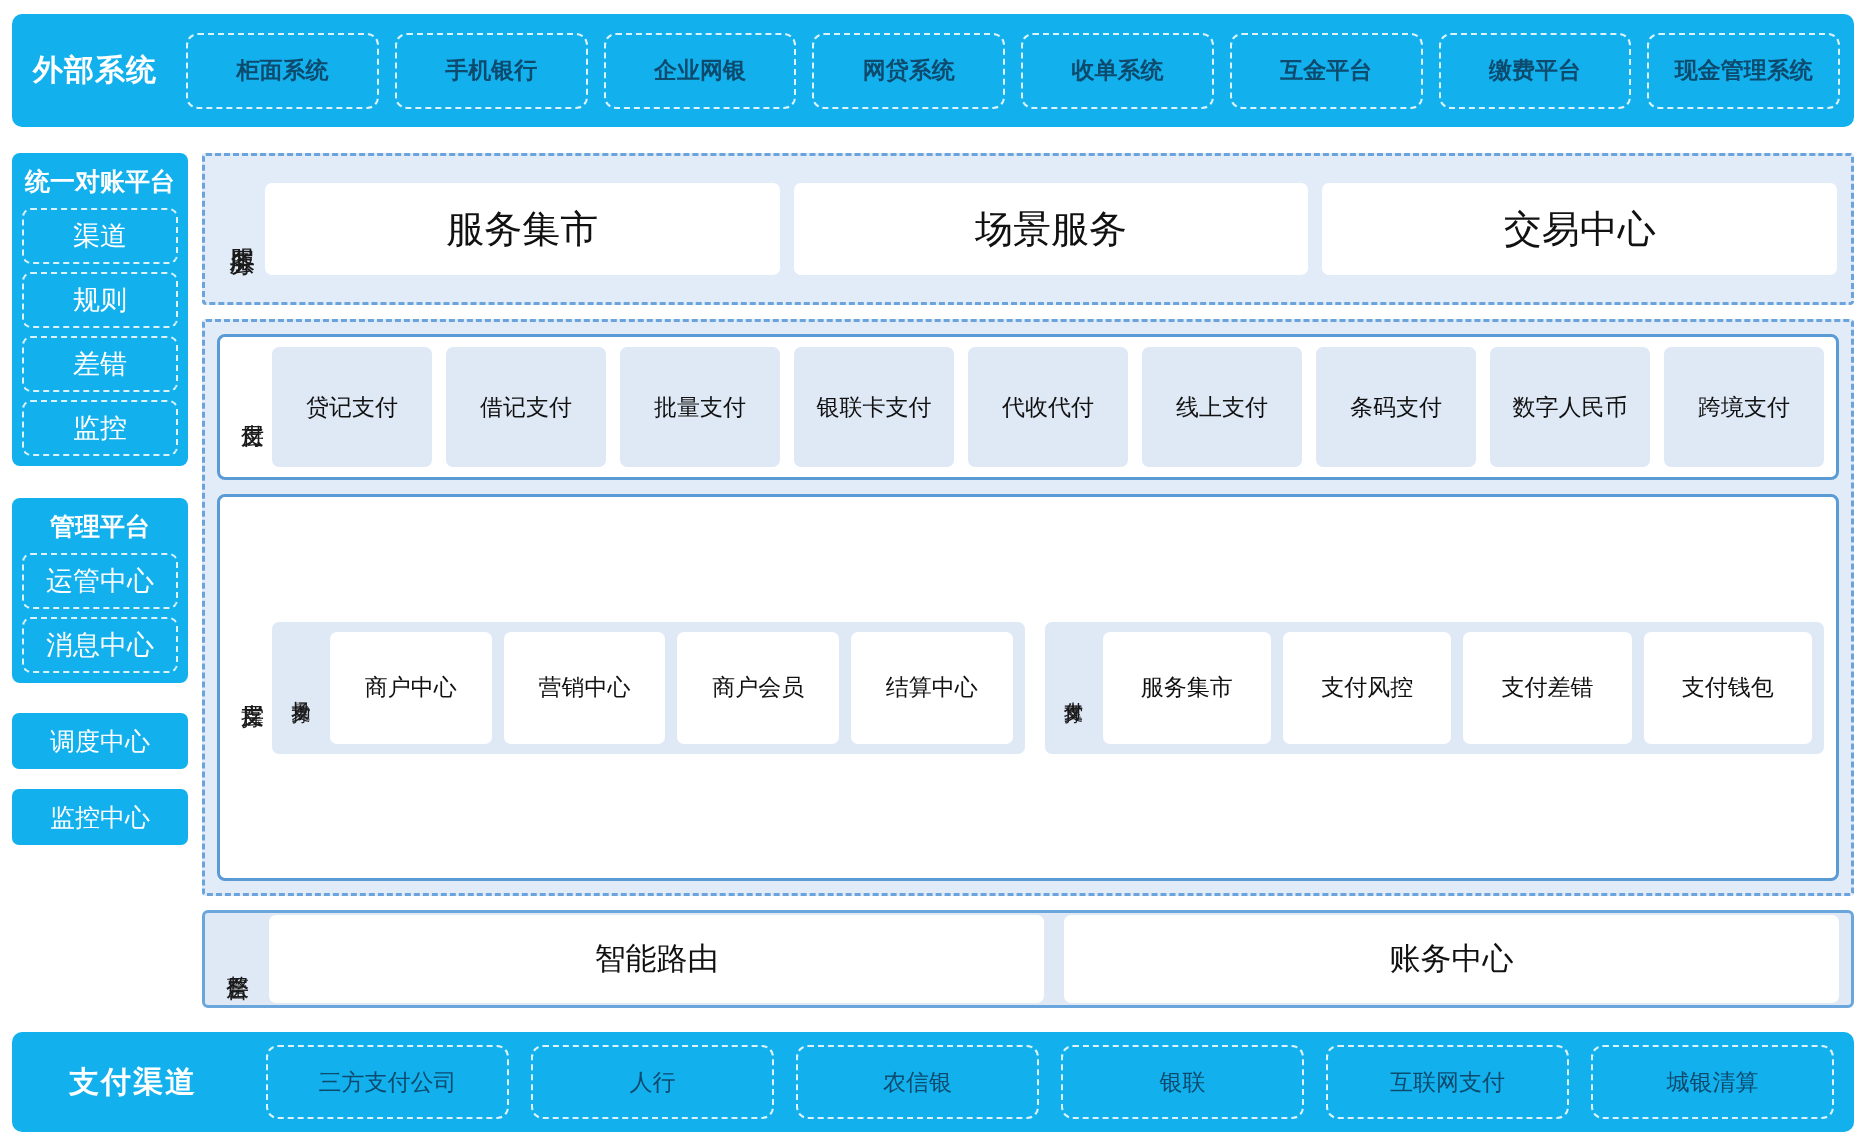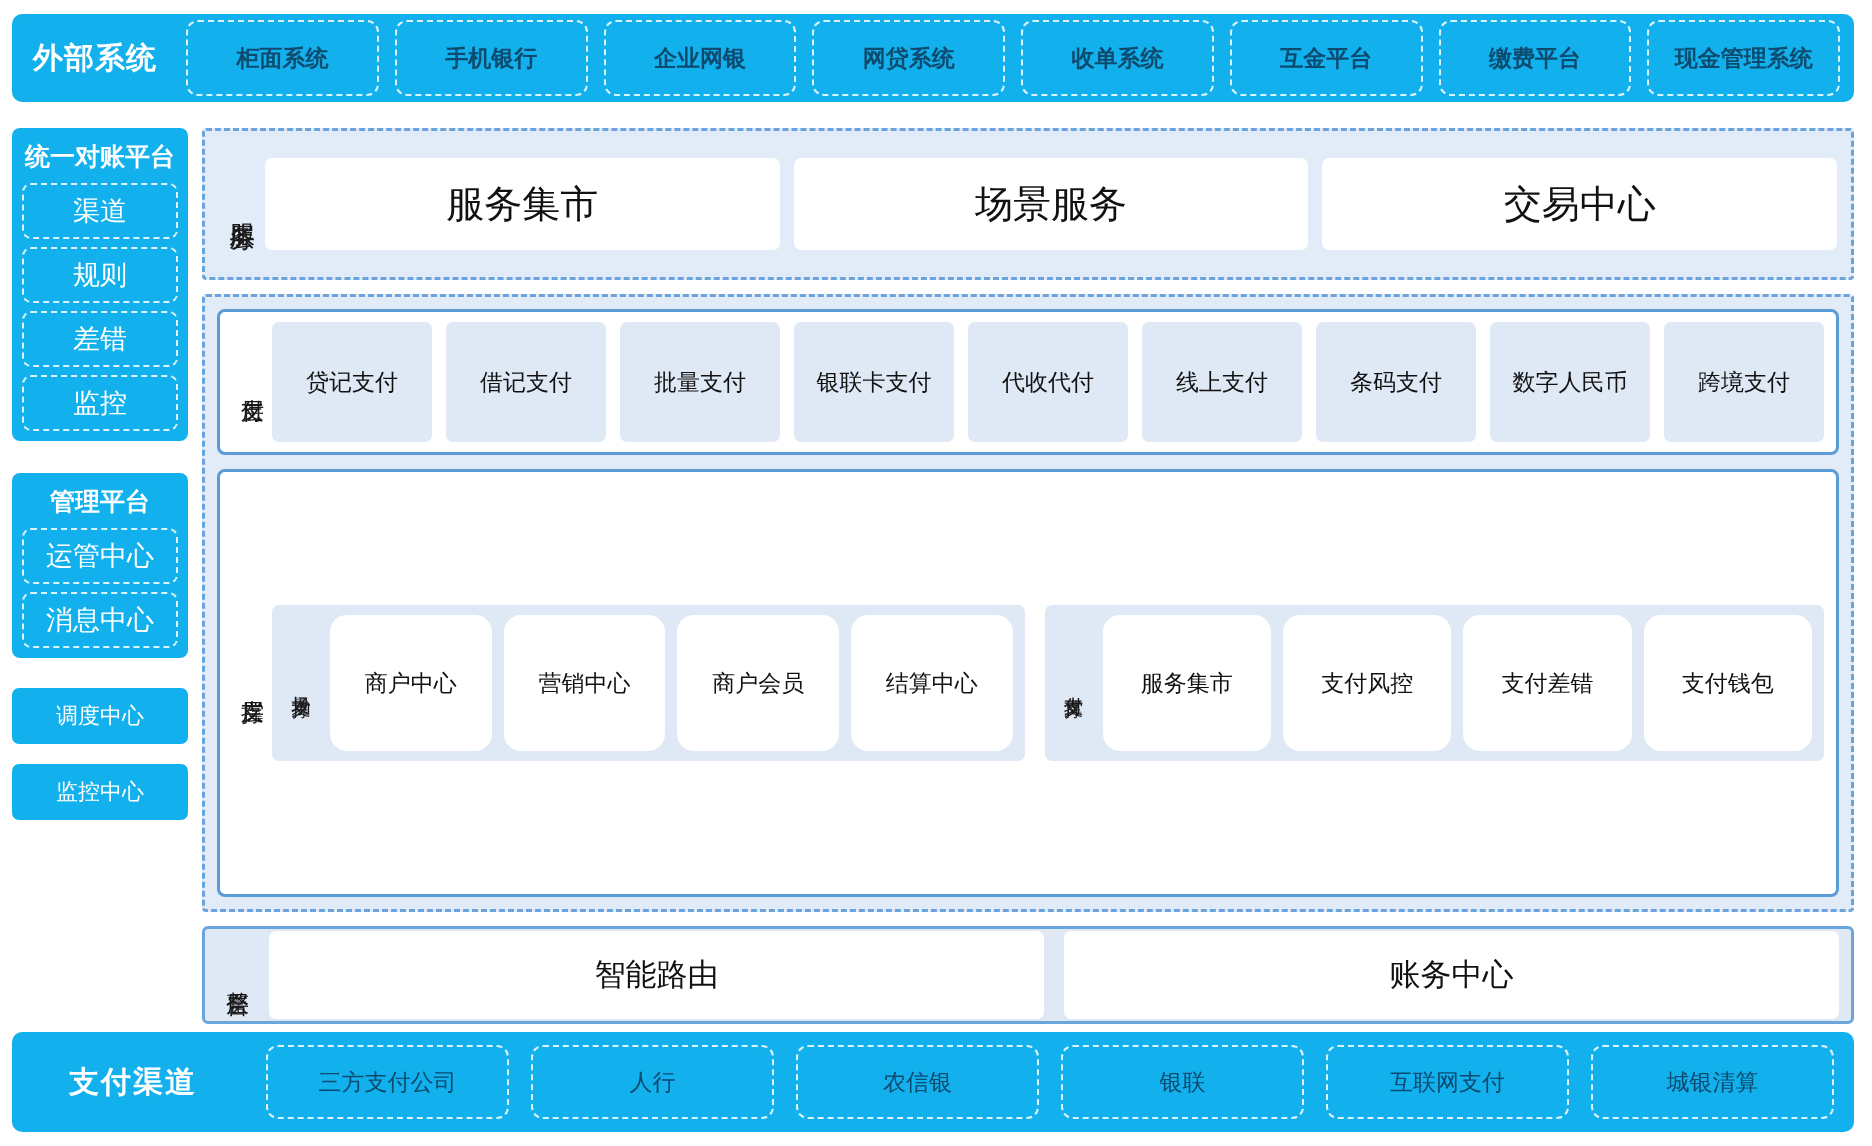--- a/index.html
+++ b/index.html
@@ -48,21 +48,21 @@
     color: #0c4a6e;
     display: flex;
     align-items: center;
     justify-content: center;
     box-sizing: border-box;
     white-space: nowrap;
   }
 
   
   #external-bar {
-    height: 88px;
+    height: 113px;
     padding: 0 14px 0 8px;
     gap: 16px;
   }
   #external-bar .cyan-bar-title {
     font-size: 30px;
     width: 150px;
     letter-spacing: 1px;
   }
   #external-bar .chip-dashed {
     height: 76px;
@@ -84,21 +84,21 @@
   #channel-bar .chip-dashed {
     height: 74px;
     font-size: 23px;
   }
 
   
   .middle {
     display: flex;
     gap: 14px;
     margin-top: 26px;
-    margin-bottom: 8px;
+    margin-bottom: 24px;
     flex: 1;
     min-height: 0;
   }
 
   
   .left-col {
     width: 176px;
     display: flex;
     flex-direction: column;
     gap: 10px;
@@ -136,21 +136,21 @@
   }
   #reconcile-panel { flex: none; }
   #reconcile-panel .panel-item { height: 56px; }
   #manage-panel { flex: none; margin-top: 22px; }
   #manage-panel .panel-item { height: 56px; }
 
   .solid-block {
     background: #12b1ee;
     border-radius: 7px;
     color: #ffffff;
-    font-size: 22px;
+    font-size: 25px;
     display: flex;
     align-items: center;
     justify-content: center;
     height: 56px;
     box-sizing: border-box;
     white-space: nowrap;
   }
   #sched-center { margin-top: 20px; }
   #monitor-center { margin-top: 10px; }
 
@@ -268,23 +268,23 @@
     align-items: center;
     padding: 10px 12px;
     gap: 12px;
     box-sizing: border-box;
   }
   #scenario-subgroup { flex: 4.1; }
   #paysupport-subgroup { flex: 4.25; }
   .subgroup .white-card {
     flex: 1;
     background: #ffffff;
-    height: 136px;
+    height: 112px;
     font-size: 23px;
-    border-radius: 17px;
+    border-radius: 7px;
   }
 
   
   #integration-group {
     border: 3px solid #6aa5dc;
     border-radius: 6px;
     background: #dfe9f6;
     box-sizing: border-box;
     padding: 2px 12px;
     display: flex;

